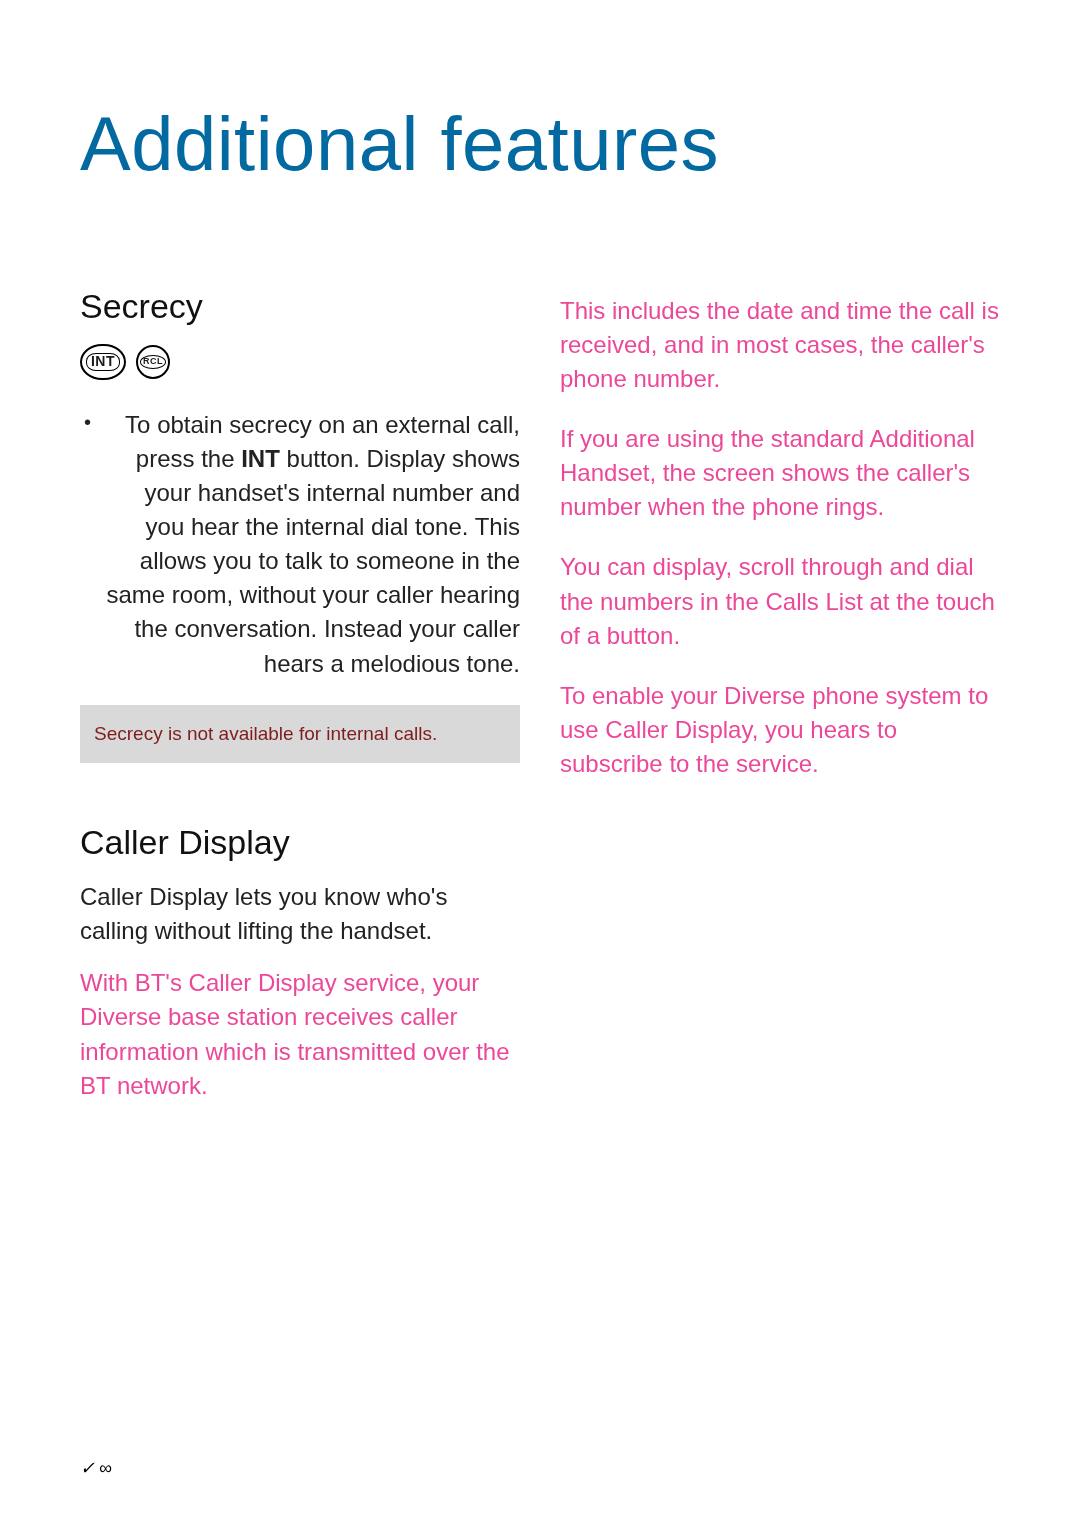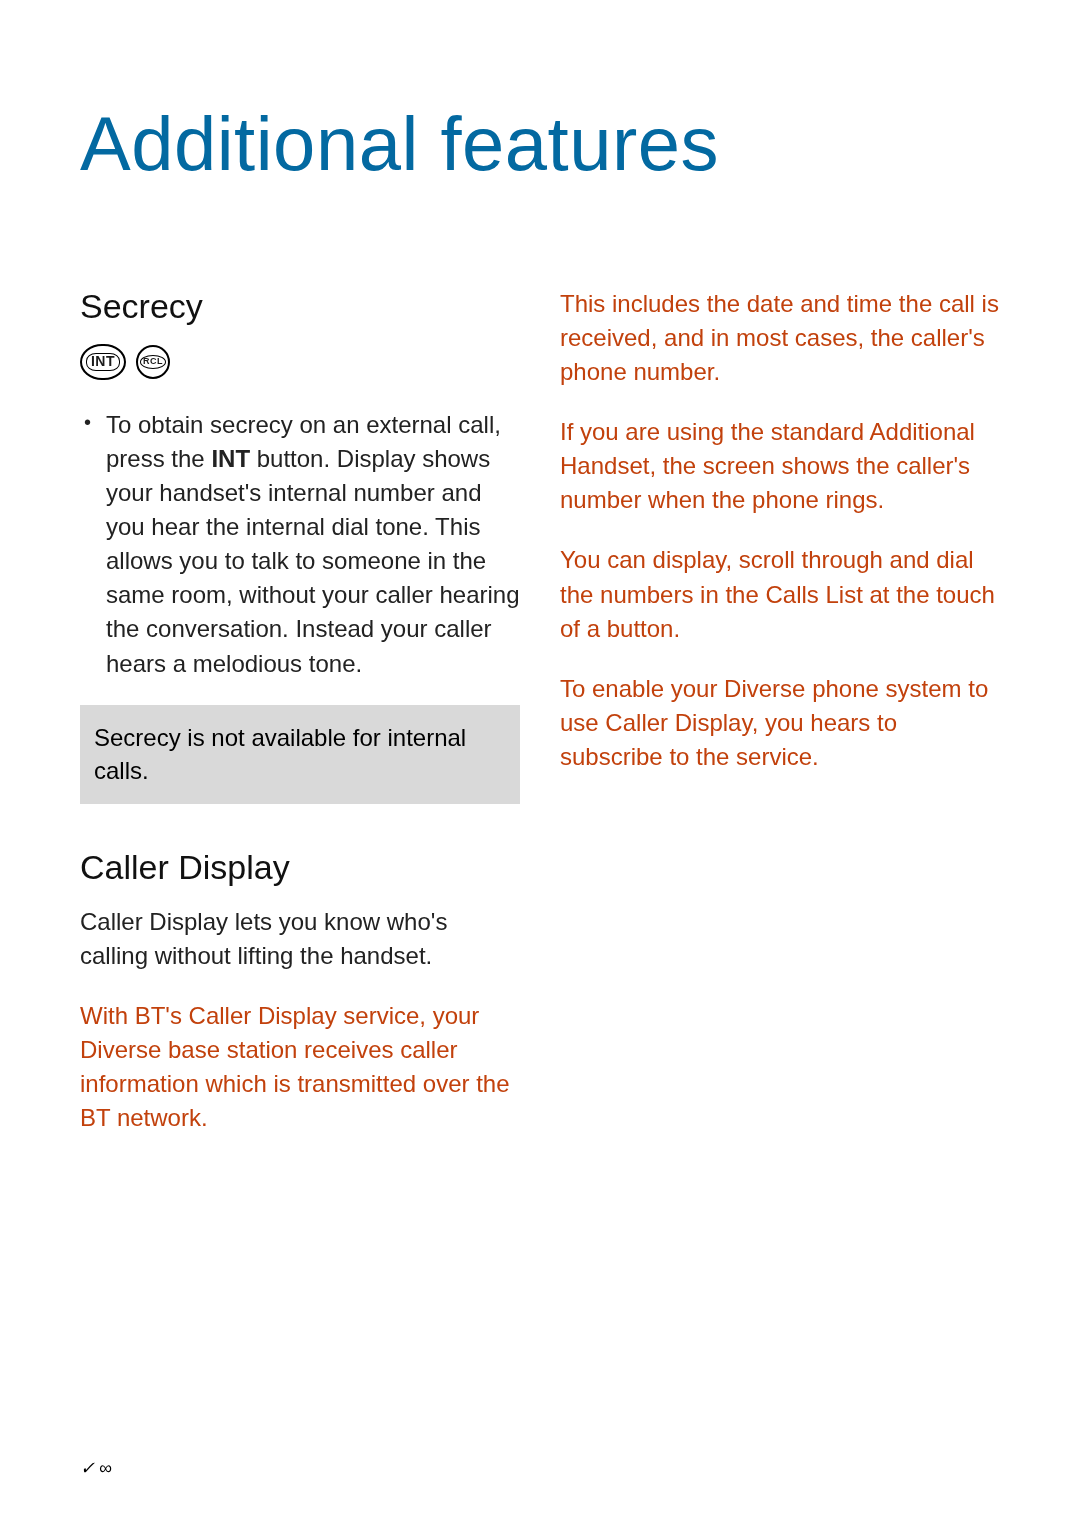--- a/index.html
+++ b/index.html
@@ -88,50 +88,52 @@
     padding: 0;
     margin: 0 0 24px 0;
   }
   ul.bullets li {
     position: relative;
     padding-left: 26px;
     font-size: 24px;
     line-height: 1.42;
     margin-bottom: 8px;
     color: #222;
+    text-align: right;
   }
   ul.bullets li::before {
     content: "•";
     position: absolute;
     left: 4px;
     top: 0;
     font-size: 20px;
     color: #222;
   }
   .bold {
     font-weight: 700;
   }
   .note-box {
     background: #d9d9d9;
     padding: 16px 14px;
-    font-size: 24px;
+    font-size: 19px;
     line-height: 1.4;
-    color: #000000;
-    margin-bottom: 44px;
+    color: #7f1d1d;
+    margin-bottom: 60px;
   }
   .para {
     font-size: 24px;
     line-height: 1.42;
     margin-bottom: 26px;
-    color: #c2410c;
+    color: #ec4899;
+    margin-top: 7px;
   }
   .sub-intro {
     font-size: 24px;
     line-height: 1.42;
-    margin-bottom: 26px;
+    margin-bottom: 18px;
     color: #222;
   }
   .page-number {
     position: absolute;
     left: 80px;
     bottom: 50px;
     font-size: 18px;
     font-style: italic;
     font-family: "Brush Script MT", cursive, Arial;
     letter-spacing: 4px;

